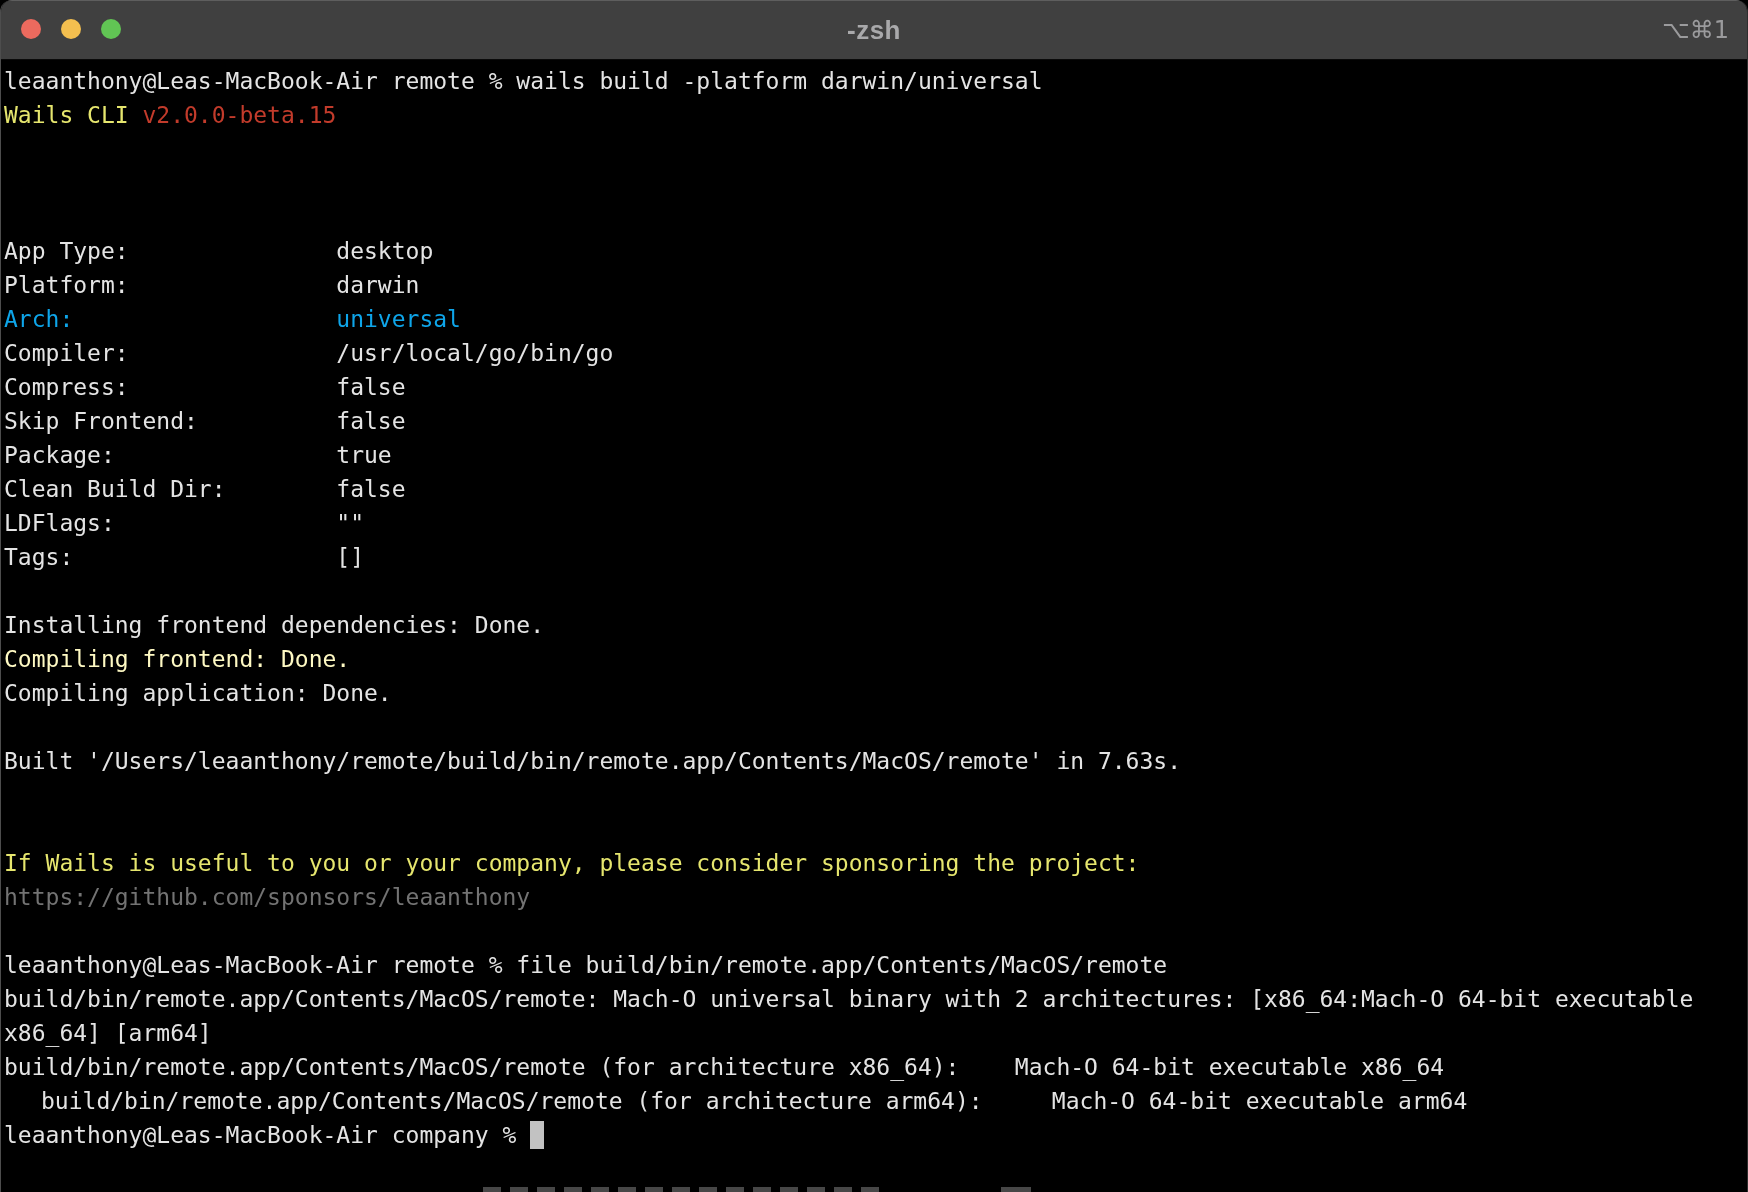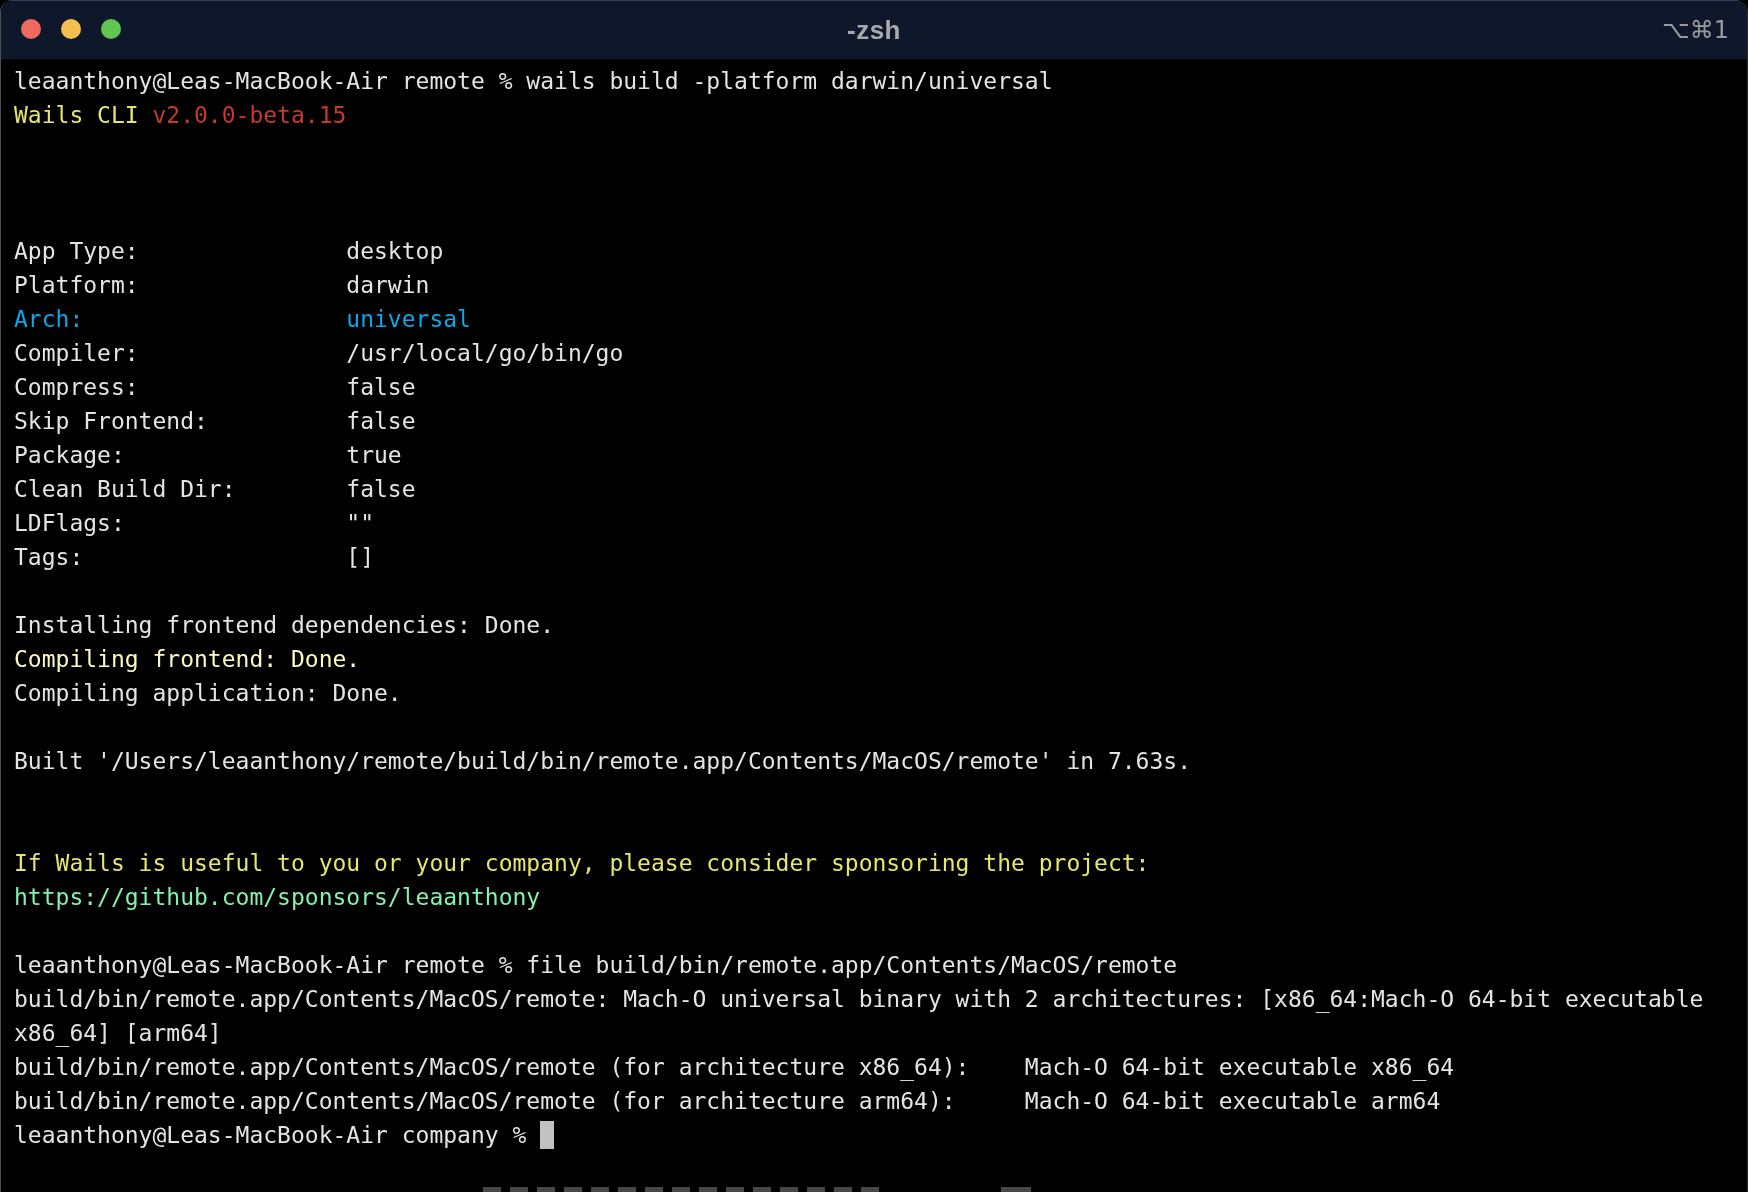--- a/index.html
+++ b/index.html
@@ -68,21 +68,21 @@
     top: 0;
     height: 60px;
     display: flex;
     align-items: center;
     font-size: 24px;
     color: #9b9b9d;
     font-family: "DejaVu Sans", sans-serif;
   }
   .screen {
     position: relative;
-    padding: 4px 0 0 13px;
+    padding: 4px 0 0 3px;
     font-family: "DejaVu Sans Mono", "Liberation Mono", monospace;
     font-size: 23px;
     line-height: 34px;
     cursor: text;
   }
   .tline {
     height: 34px;
     white-space: pre;
   }
   .cursor-block {
@@ -112,21 +112,21 @@
     left: 1000px;
     width: 30px;
     height: 10px;
     background: #474747;
   }
 </style>
 </head>
 <body>
 
 <div class="window">
-  <div class="titlebar" style="background-color: #0f172a;">
+  <div class="titlebar" style="background-color: #404040;">
     <div class="traffic">
       <button class="light" style="background-color: rgb(236, 106, 94);"></button>
       <button class="light" style="background-color: rgb(244, 191, 79);"></button>
       <button class="light" style="background-color: rgb(97, 197, 84);"></button>
     </div>
     <div class="win-title">-zsh</div>
     <div class="shortcut">⌥⌘1</div>
   </div>
 
   <div class="screen" style="background-color: rgb(0, 0, 0); color: rgb(228, 228, 228);">
@@ -148,27 +148,27 @@
       <div class="tline"><span style="color: rgb(228, 228, 228);">Tags:                   []</span></div>
       <div class="tline"></div>
       <div class="tline"><span style="color: rgb(228, 228, 228);">Installing frontend dependencies: Done.</span></div>
       <div class="tline"><span style="color: #fef9c3; margin-top: 23px;">Compiling frontend: Done.</span></div>
       <div class="tline"><span style="color: rgb(228, 228, 228);">Compiling application: Done.</span></div>
       <div class="tline"></div>
       <div class="tline"><span style="color: rgb(228, 228, 228);">Built '/Users/leaanthony/remote/build/bin/remote.app/Contents/MacOS/remote' in 7.63s.</span></div>
       <div class="tline"></div>
       <div class="tline"></div>
       <div class="tline"><span style="color: rgb(230, 230, 110);">If Wails is useful to you or your company, please consider sponsoring the project:</span></div>
-      <div class="tline"><span style="color: #86efac;">https://github.com/sponsors/leaanthony</span></div>
+      <div class="tline"><span style="color: #737373;">https://github.com/sponsors/leaanthony</span></div>
       <div class="tline"></div>
       <div class="tline"><span style="color: rgb(228, 228, 228);">leaanthony@Leas-MacBook-Air remote % file build/bin/remote.app/Contents/MacOS/remote</span></div>
       <div class="tline"><span style="color: rgb(228, 228, 228);">build/bin/remote.app/Contents/MacOS/remote: Mach-O universal binary with 2 architectures: [x86_64:Mach-O 64-bit executable</span></div>
       <div class="tline"><span style="color: rgb(228, 228, 228);">x86_64] [arm64]</span></div>
       <div class="tline"><span style="color: rgb(228, 228, 228);">build/bin/remote.app/Contents/MacOS/remote (for architecture x86_64):    Mach-O 64-bit executable x86_64</span></div>
-      <div class="tline"><span style="color: rgb(228, 228, 228);">build/bin/remote.app/Contents/MacOS/remote (for architecture arm64):     Mach-O 64-bit executable arm64</span></div>
+      <div class="tline"><span style="color: rgb(228, 228, 228); margin-left: 37px;">build/bin/remote.app/Contents/MacOS/remote (for architecture arm64):     Mach-O 64-bit executable arm64</span></div>
       <div class="tline"><span style="color: rgb(228, 228, 228);">leaanthony@Leas-MacBook-Air company % </span><span class="cursor-block" style="background-color: rgb(194, 194, 194);"></span></div>
     </div>
 
   <div class="clipped-bottom-line">
     <div class="frag1"></div>
     <div class="frag2"></div>
   </div>
 </div>
 
 </body></html>

